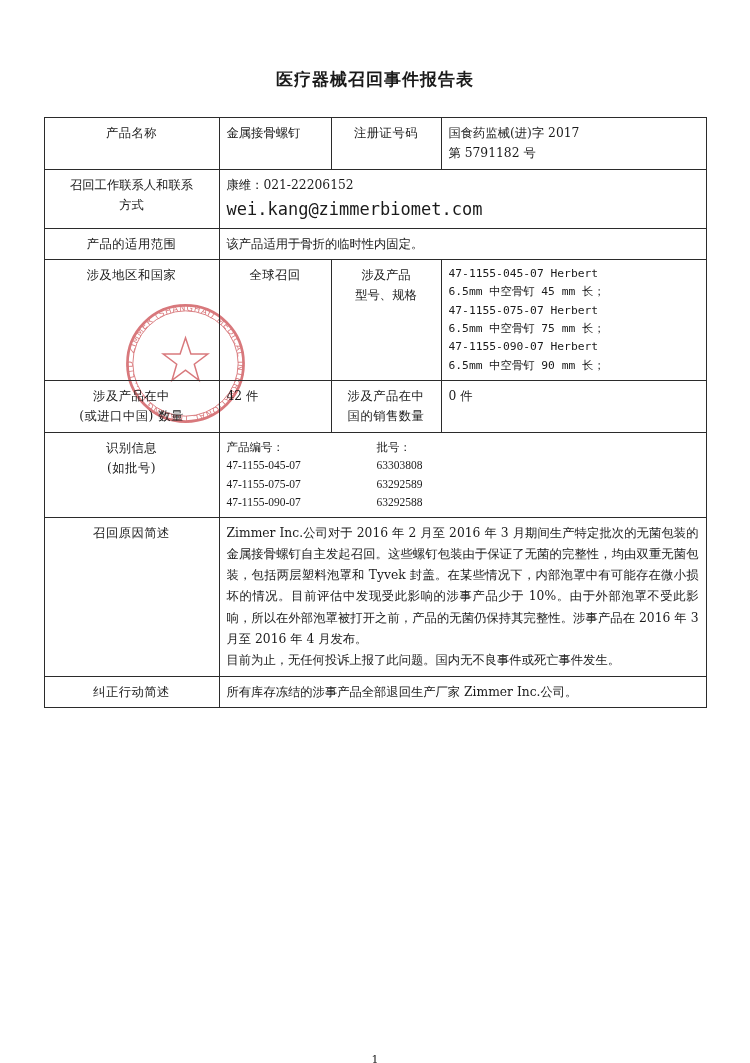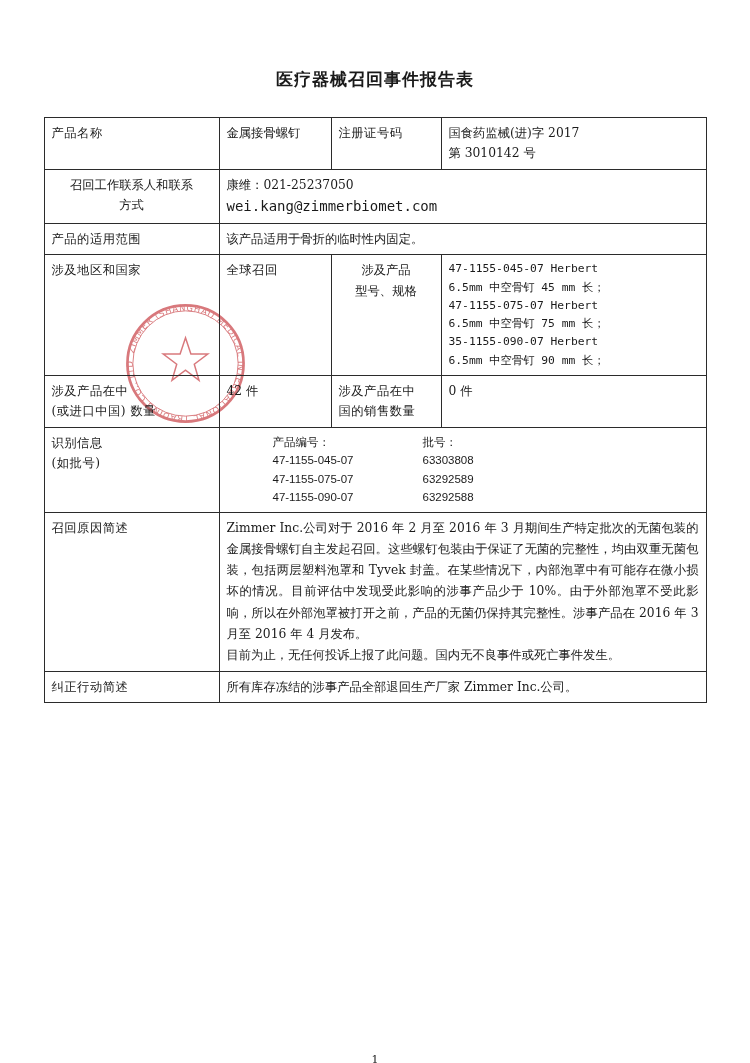--- a/index.html
+++ b/index.html
@@ -41,54 +41,54 @@
   }
   table.form td {
     border: 1px solid #2b2b2b;
     padding: 5px 7px;
     font-size: 12.3px;
     line-height: 1.65;
     vertical-align: top;
     word-break: break-word;
   }
   td.label {
+    text-align: center;
     vertical-align: middle;
     letter-spacing: 0.5px;
   }
   td.label-2line {
     text-align: center;
     vertical-align: middle;
     line-height: 2.0;
   }
   td.val {
     text-align: left;
     vertical-align: top;
   }
   td.val-mid {
     text-align: left;
     vertical-align: middle;
   }
   .mono {
     font-family: "DejaVu Sans Mono", "Liberation Mono", monospace;
-    font-size: 14px;
+    font-size: 17px;
   }
   .spec-list div {
     font-family: "DejaVu Sans Mono", "Liberation Mono", monospace;
     font-size: 11.3px;
     line-height: 1.62;
   }
   .ident-grid {
     display: block;
   }
   .ident-row {
     display: flex;
-    font-family: Liberation Sans, sans-serif;
+    font-family: Liberation Serif, serif;
     font-size: 11.5px;
     line-height: 1.62;
-    margin-left: 46px;
   }
   .ident-col1 { width: 150px; flex: 0 0 150px; }
   .ident-col2 { flex: 1 1 auto; }
   .reason p {
     margin: 0;
     text-indent: 0;
     font-size: 12.3px;
     line-height: 1.72;
     text-align: justify;
   }
@@ -139,33 +139,33 @@
       <col style="width:265px">
     </colgroup>
     <tbody>
 
       <tr>
         <td class="label">产品名称</td>
         <td class="val-mid">金属接骨螺钉</td>
         <td class="label">注册证号码</td>
         <td class="val">
           <div>国食药监械(进)字 2017</div>
-          <div>第 3010142 号</div>
+          <div>第 5791182 号</div>
         </td>
       </tr>
 
 
 
       <tr>
         <td class="label-2line">
           <div>召回工作联系人和联系</div>
           <div>方式</div>
         </td>
         <td class="val" colspan="3">
-          <div>康维：021-25237050</div>
+          <div>康维：021-22206152</div>
           <div class="mono">wei.kang@zimmerbiomet.com</div>
         </td>
       </tr>
 
       <tr>
         <td class="label">产品的适用范围</td>
         <td class="val-mid" colspan="3">该产品适用于骨折的临时性内固定。</td>
       </tr>
 
       <tr>
@@ -173,21 +173,21 @@
         <td class="label">全球召回</td>
         <td class="label-2line">
           <div>涉及产品</div>
           <div>型号、规格</div>
         </td>
         <td class="val spec-list">
           <div>47-1155-045-07  Herbert</div>
           <div>6.5mm 中空骨钉 45 mm 长；</div>
           <div>47-1155-075-07  Herbert</div>
           <div>6.5mm 中空骨钉 75 mm 长；</div>
-          <div>35-1155-090-07  Herbert</div>
+          <div>47-1155-090-07  Herbert</div>
           <div>6.5mm 中空骨钉 90 mm 长；</div>
         </td>
       </tr>
 
       <tr>
         <td class="label">
           <div>涉及产品在中</div>
           <div>(或进口中国) 数量</div>
         </td>
         <td class="val-mid">42 件</td>

